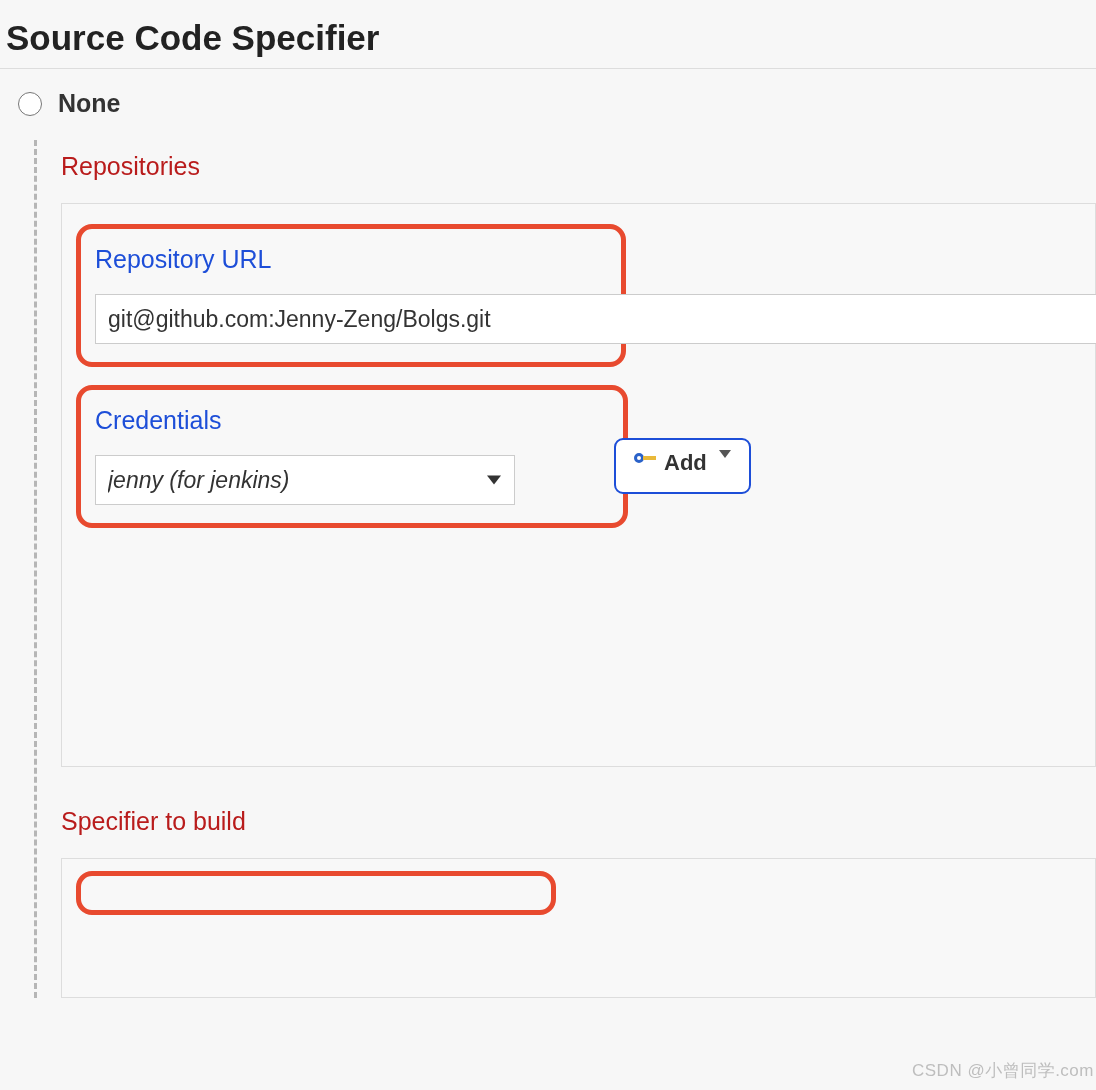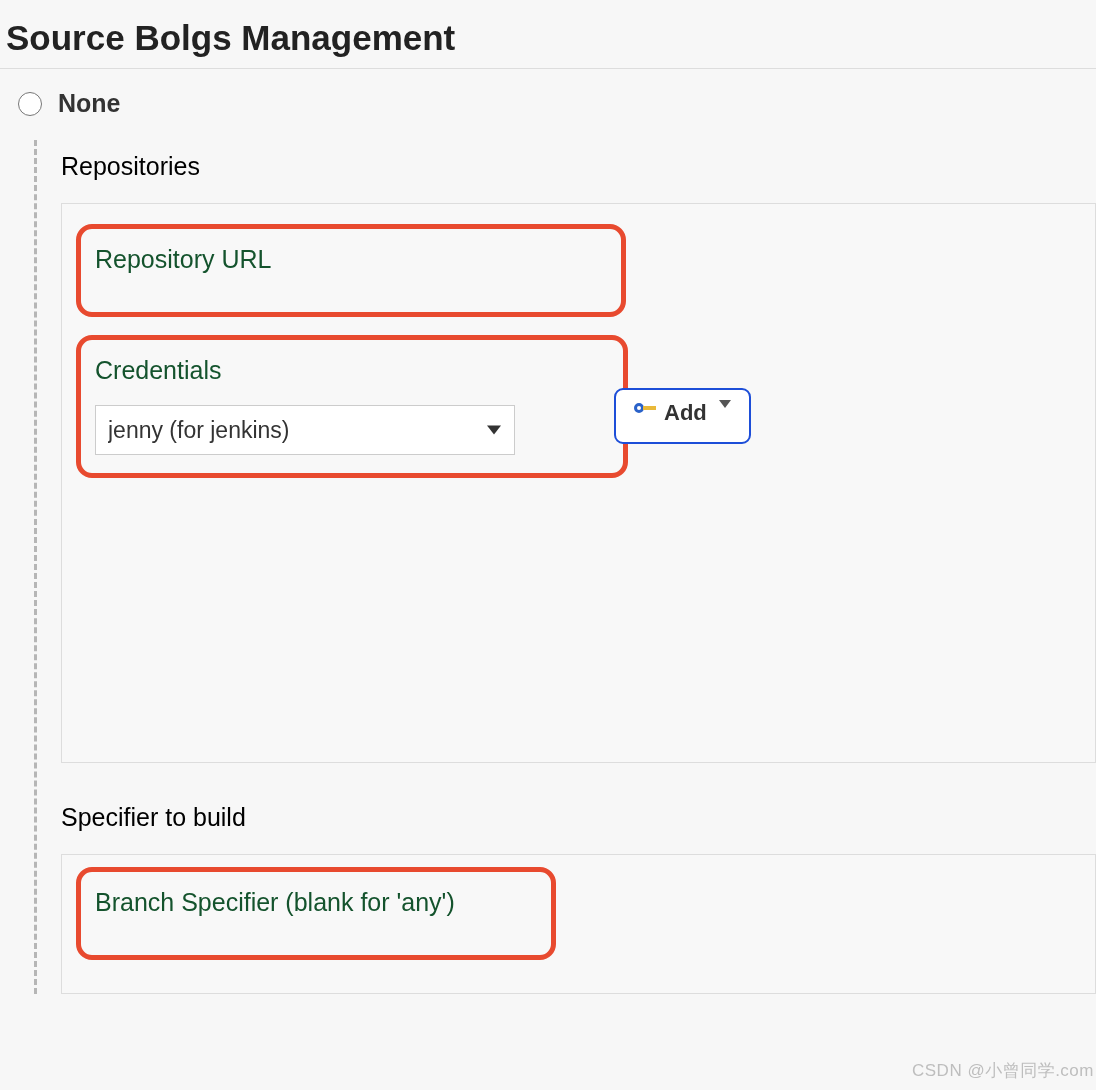--- a/index.html
+++ b/index.html
@@ -34,21 +34,21 @@
     }
     .radio-label { font-size: 25px; color: #333; font-weight: bold; }
     .dashed-rail {
       margin-left: 16px;
       border-left: 3px dashed #b6b6b6;
       padding-left: 24px;
       padding-top: 6px;
     }
     .subsection-title {
       font-size: 25px;
-      color: #000000;
+      color: #b91c1c;
       margin-bottom: 22px;
       margin-top: 6px;
     }
     .repo-panel {
       border: 1px solid #ddd;
       background: #f8f8f8;
       padding: 20px 0 220px 14px;
       margin-bottom: 40px;
       min-height: 560px;
     }
@@ -57,21 +57,21 @@
       border-radius: 16px;
       padding: 16px 14px 18px 14px;
       display: inline-block;
       margin-bottom: 18px;
     }
     .highlight-repo { width: 550px; }
     .highlight-cred { width: 552px; }
     .highlight-branch { width: 480px; margin-bottom: 0; }
     .field-label {
       font-size: 25px;
-      color: #14532d;
+      color: #1d4ed8;
       margin-bottom: 20px;
       display: block;
     }
     .field-input, .select-box {
       width: 1020px;
       font-size: 23px;
       padding: 10px 12px;
       border: 1px solid #ccc;
       background: #fff;
       color: #333;
@@ -79,20 +79,21 @@
     }
     .highlight-repo .field-input-wrap,
     .highlight-branch .field-input-wrap { overflow: visible; }
     .select-box {
       width: 420px;
       appearance: none;
       -webkit-appearance: none;
       padding-right: 40px;
       background-image: none;
       position: relative;
+      font-style: italic;
     }
     .select-wrap {
       position: relative;
       display: inline-block;
     }
     .select-wrap::after {
       content: '';
       position: absolute;
       right: 14px;
       top: 50%;
@@ -165,34 +166,37 @@
     }
     .cred-row-outer {
       position: relative;
       display: flex;
       align-items: center;
     }
   </style>
 </head>
 <body>
 
-<h2 class="section-title">Source Bolgs Management</h2>
+<h2 class="section-title">Source Code Specifier</h2>
 
 <div class="radio-group">
   <div class="radio-row">
     <input type="radio" name="scm" class="radio-input" style="">
     <span class="radio-label">None</span>
   </div>
 
   <div class="dashed-rail">
     <div class="subsection-title">Repositories</div>
 
     <div class="repo-panel">
       <div class="highlight-box highlight-repo">
         <span class="field-label">Repository URL</span>
+        <div class="field-input-wrap">
+          <input type="text" class="field-input" value="git@github.com:Jenny-Zeng/Bolgs.git" style="">
+        </div>
       </div>
 
       <div class="cred-row-outer">
         <div class="highlight-box highlight-cred">
           <span class="field-label">Credentials</span>
           <div class="select-wrap">
             <select class="select-box">
               <option>jenny (for jenkins)</option>
             </select>
           </div>
@@ -202,19 +206,18 @@
           <span>Add</span>
           <span class="caret-down"></span>
         </button>
       </div>
     </div>
 
     <div class="subsection-title">Specifier to build</div>
 
     <div class="branch-panel">
       <div class="highlight-box highlight-branch">
-        <span class="field-label">Branch Specifier (blank for 'any')</span>
       </div>
     </div>
   </div>
 </div>
 
 <div class="watermark">CSDN @小曾同学.com</div>
 
 </body></html>

